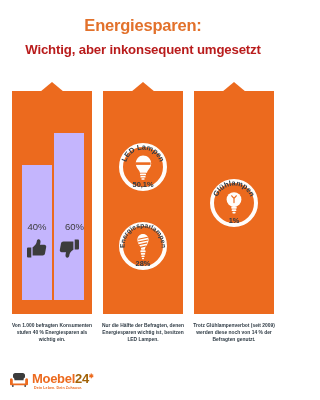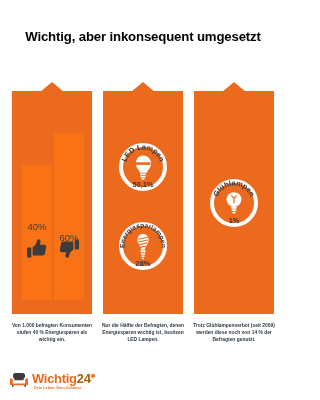--- a/index.html
+++ b/index.html
@@ -11,50 +11,50 @@
   }
   .sheet{position:relative;width:286px;height:400px;background:#fff;}
 
   
   .title-area{position:absolute;left:0;top:16px;width:286px;text-align:center;}
   .title-line1{
     color:#E2712B;font-weight:bold;font-size:16.5px;letter-spacing:-0.2px;
     line-height:19px;
   }
   .title-line2{
-    color:#000000;font-weight:bold;font-size:13.2px;letter-spacing:-0.15px;
-    line-height:17px;margin-top:12px;
+    color:#b91c1c;font-weight:bold;font-size:13.2px;letter-spacing:-0.15px;
+    line-height:17px;margin-top:6px;
   }
 
   
   .panels{position:absolute;left:0;top:82px;width:286px;height:232px;}
   .panel{position:absolute;top:0;width:80px;height:232px;}
   .panel .notch{
     position:absolute;top:0;left:50%;margin-left:-12px;
     width:0;height:0;border-left:12px solid transparent;
     border-right:12px solid transparent;border-bottom:10px solid #EC6A1E;
   }
   .panel .body{
     position:absolute;top:9px;left:0;width:80px;height:223px;background:#EC6A1E;
   }
   #panel-1{left:12px;}
   #panel-2{left:103px;}
   #panel-3{left:194px;}
 
   
   .bars{position:absolute;left:0;top:9px;width:80px;height:223px;}
-  .bar{position:absolute;bottom:14px;width:30px;background:#f97316;}
+  .bar{position:absolute;bottom:14px;width:30px;background:#c4b5fd;}
   .bar-a{left:10px;height:135px;}
   .bar-b{left:42px;height:167px;}
   .bar .pct{
     position:absolute;left:0;width:100%;text-align:center;
     font-size:9.5px;color:#3C3C3C;font-weight:normal;
   }
   .bar-a .pct{top:56px;}
-  .bar-b .pct{top:99px;}
+  .bar-b .pct{top:88px;text-align:right;}
   .bar .glyph{
     position:absolute;left:0;width:100%;text-align:center;
     font-size:21px;line-height:21px;color:#3C3C3C;
   }
   .bar-a .glyph{top:73px;}
   .bar-b .glyph{top:105px;}
 
   
   .donut{position:absolute;border-radius:50%;background:#EC6A1E;}
   .donut .ring{
@@ -109,20 +109,21 @@
     position:absolute;left:24px;top:16px;
     font-size:3.6px;font-weight:bold;color:#EC6A1E;letter-spacing:0.1px;
   }
 </style>
 </head>
 <body>
 
 <div class="sheet">
 
   <div class="title-area">
+    <div class="title-line1">Energiesparen:</div>
     <div class="title-line2">Wichtig, aber inkonsequent umgesetzt</div>
   </div>
 
   <div class="panels">
 
     <div class="panel" id="panel-1">
       <div class="notch"></div>
       <div class="body"></div>
       <div class="bars">
 
@@ -249,17 +250,17 @@
 
   <div class="logo">
     <div class="logo-mark">
       <svg width="18" height="15" viewBox="0 0 18 15" aria-hidden="true">
         <path fill="#3C3C3C" d="M3 5.4V3.2C3 2 4 1 5.2 1h7.6C14 1 15 2 15 3.2v2.2c-.8.2-1.4.9-1.4 1.8v1.1H4.4V7.2c0-.9-.6-1.6-1.4-1.8z"></path>
         <path fill="#EC6A1E" d="M1.2 6.2c.9 0 1.6.8 1.6 1.7v3.5h12.4V7.9c0-.9.7-1.7 1.6-1.7.9 0 1.2.8 1.2 1.7v4.4c0 .5-.4.9-.9.9H.9c-.5 0-.9-.4-.9-.9V7.9c0-.9.3-1.7 1.2-1.7z"></path>
         <rect x="2" y="13.2" width="1.6" height="1.6" fill="#3C3C3C"></rect>
         <rect x="14.4" y="13.2" width="1.6" height="1.6" fill="#3C3C3C"></rect>
       </svg>
     </div>
-    <div class="logo-text"><span>Wichtig</span><span class="num">24</span><span class="star">✱</span></div>
+    <div class="logo-text"><span>Moebel</span><span class="num">24</span><span class="star">✱</span></div>
     <div class="logo-tag">Dein Leben. Dein Zuhause.</div>
   </div>
 
 </div>
 
 </body></html>

